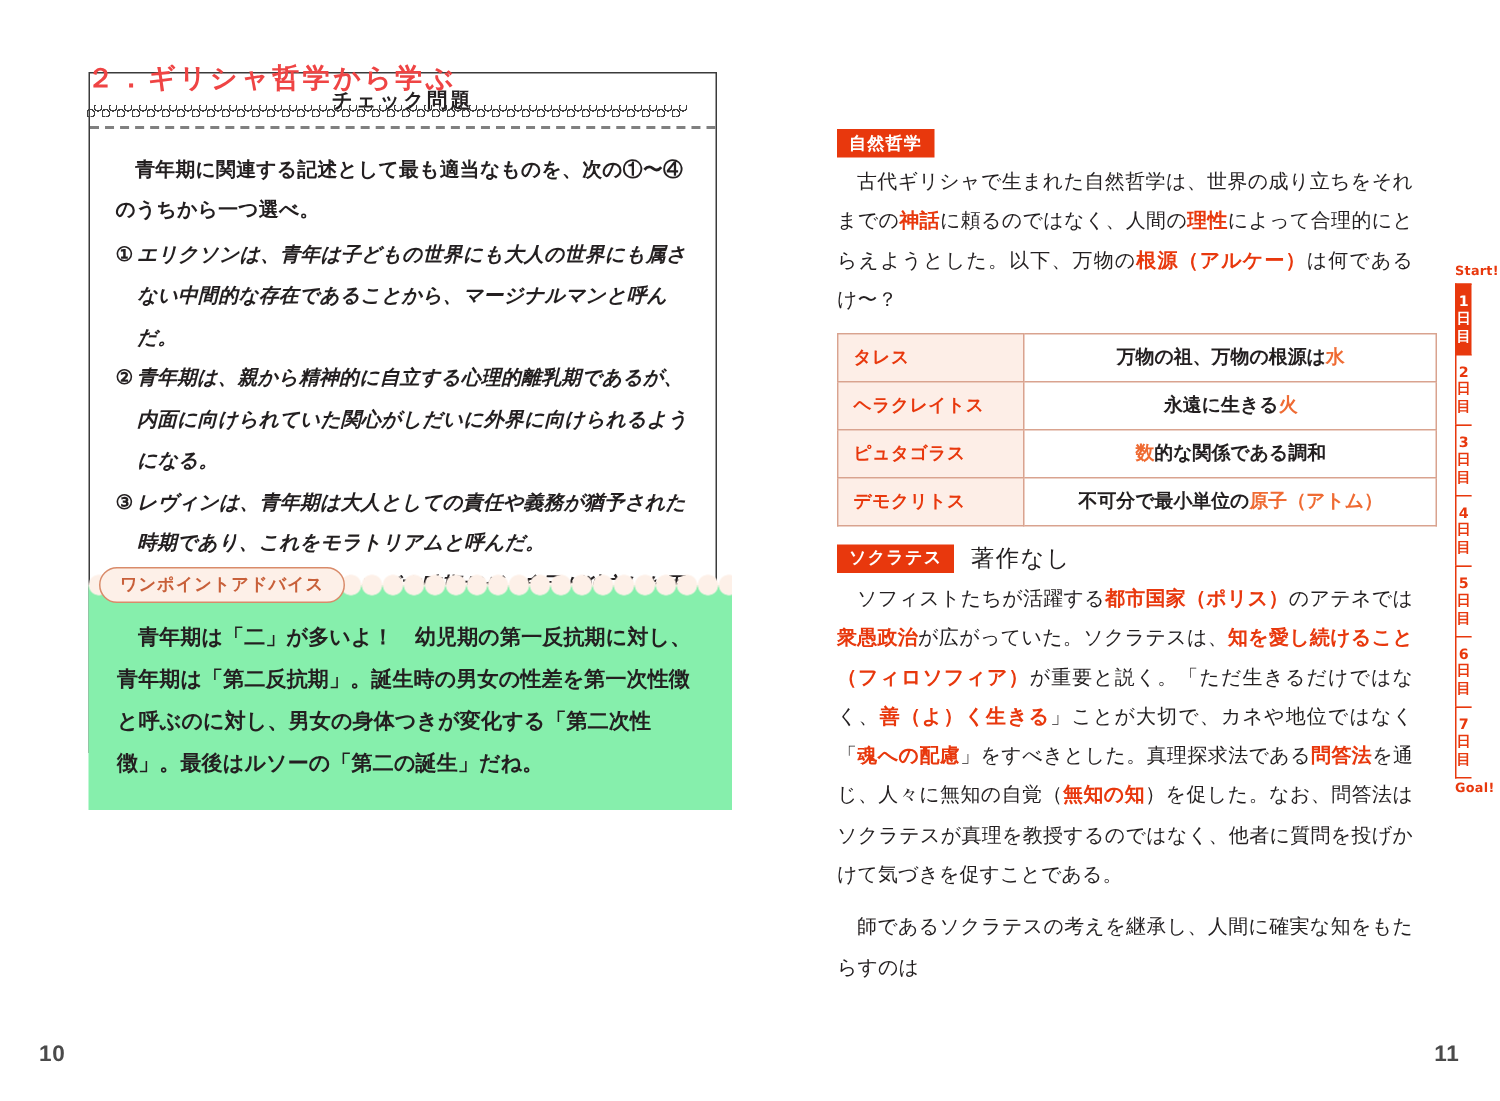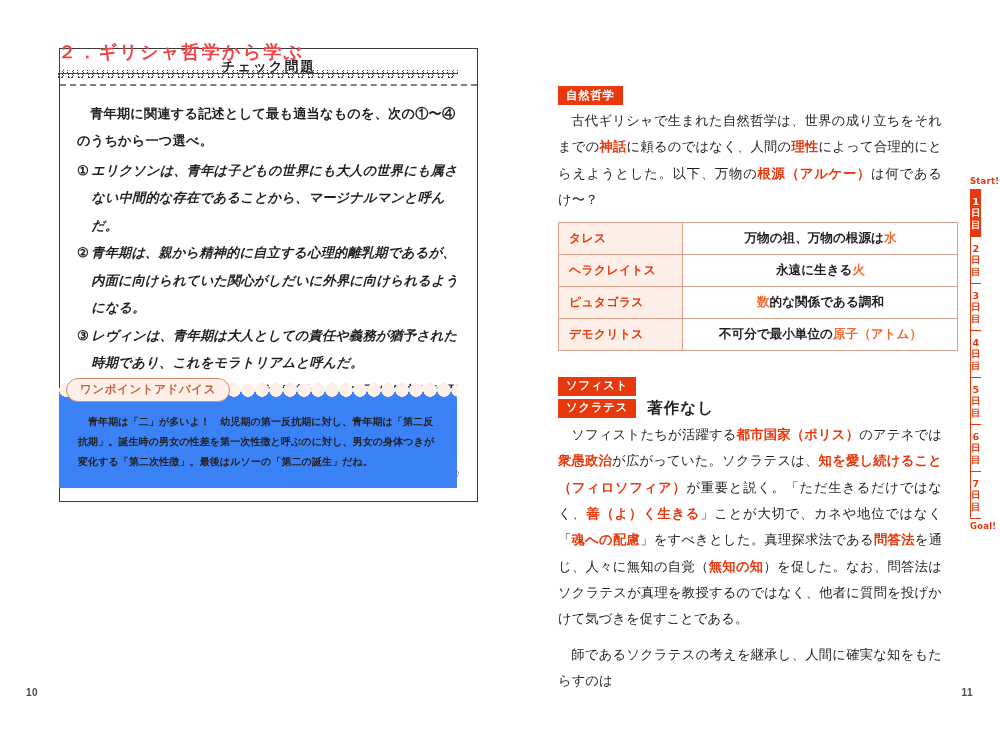--- a/index.html
+++ b/index.html
@@ -84,22 +84,22 @@
     letter-spacing: 0.3px;
   }
   .ans-circ {
     color: #d93a20;
   }
 
   
   .advice-box {
     position: absolute;
     left: 59px; top: 390px;
-    width: 398px;
-    background: #3b82f6;
+    width: 429px;
+    background: #86efac;
     box-sizing: border-box;
   }
   .advice-scallop {
     position: absolute;
     left: 0; right: 0; top: -7px;
     height: 14px;
     background:
       radial-gradient(circle at 7px 7px, #fdf0e8 6.6px, rgba(253,240,232,0) 7px);
     background-size: 14px 14px;
     background-repeat: repeat-x;
@@ -113,33 +113,33 @@
     background: #fdf0e8;
     color: #c8603a;
     font-family: "DejaVu Sans", "Liberation Sans", sans-serif;
     font-weight: bold;
     font-size: 11.5px;
     letter-spacing: 0.6px;
     white-space: nowrap;
   }
   .advice-body {
     padding: 22px 20px 16px 19px;
-    font-size: 10px;
+    font-size: 14px;
     line-height: 2.0;
     font-weight: bold;
     letter-spacing: 0.1px;
     text-indent: 1em;
     color: #231f20;
   }
 
   .folio {
     position: absolute;
-    bottom: 36px;
+    bottom: 23px;
     font-family: "Liberation Sans", "DejaVu Sans", sans-serif;
-    font-size: 10px;
+    font-size: 15px;
     font-weight: bold;
     color: #4a4a4a;
     letter-spacing: 0.5px;
     margin-top: 36px;
   }
   .folio-left { left: 26px; }
   .folio-right { right: 27px; }
 
   
   .page-right {
@@ -190,41 +190,41 @@
     text-align: center;
   }
   .badge-row {
     display: flex;
     align-items: center;
     gap: 11px;
     margin-bottom: 2px;
   }
   .badge-side {
     font-family: "DejaVu Sans", "Liberation Sans", sans-serif;
-    font-weight: bold;
+    font-weight: normal;
     font-size: 15.5px;
     letter-spacing: 1px;
     color: #231f20;
   }
   .para {
     font-size: 13.3px;
     line-height: 1.98;
     letter-spacing: 0.05px;
     text-indent: 1em;
     margin: 3px 16px 9px 0;
     color: #231f20;
     text-align: justify;
   }
   .hl { color: #e8380d; font-weight: bold; }
   .hl-o { color: #ef6b33; font-weight: bold; }
 
   table.phil {
     border-collapse: collapse;
     width: 100%;
-    margin: 8px 0 26px 0;
+    margin: 8px 0 11px 0;
     font-size: 12.6px;
   }
   table.phil td {
     border: 1px solid #d9a38f;
     padding: 6px 9px 6px 10px;
     line-height: 1.5;
     vertical-align: middle;
   }
   table.phil td.name {
     background: #fdeee7;
@@ -366,23 +366,20 @@
         </tr>
         <tr>
           <td class="name">デモクリトス</td>
           <td class="desc">
             <span>不可分で最小単位の</span><span class="hl-o">原子（アトム）</span><span></span>
           </td>
         </tr>
       </tbody>
     </table>
 
-    <div class="badge-row">
-      <span class="badge">ソフィスト</span>
-    </div>
 
     <div class="badge-row">
       <span class="badge">ソクラテス</span>
       <span class="badge-side">著作なし</span>
     </div>
     <p class="para"><span>ソフィストたちが活躍する</span><span class="hl">都市国家（ポリス）</span><span>のアテネでは</span><span class="hl">衆愚政治</span><span>が広がっていた。ソクラテスは、</span><span class="hl">知を愛し続けること（フィロソフィア）</span><span>が重要と説く。「ただ生きるだけではなく、</span><span class="hl">善（よ）く生きる</span><span>」ことが大切で、カネや地位ではなく「</span><span class="hl">魂への配慮</span><span>」をすべきとした。真理探求法である</span><span class="hl">問答法</span><span>を通じ、人々に無知の自覚（</span><span class="hl">無知の知</span><span>）を促した。なお、問答法はソクラテスが真理を教授するのではなく、他者に質問を投げかけて気づきを促すことである。</span></p>
 
     <p class="para"><span>師であるソクラテスの考えを継承し、人間に確実な知をもたらすのは</span></p>
   </div>
 

